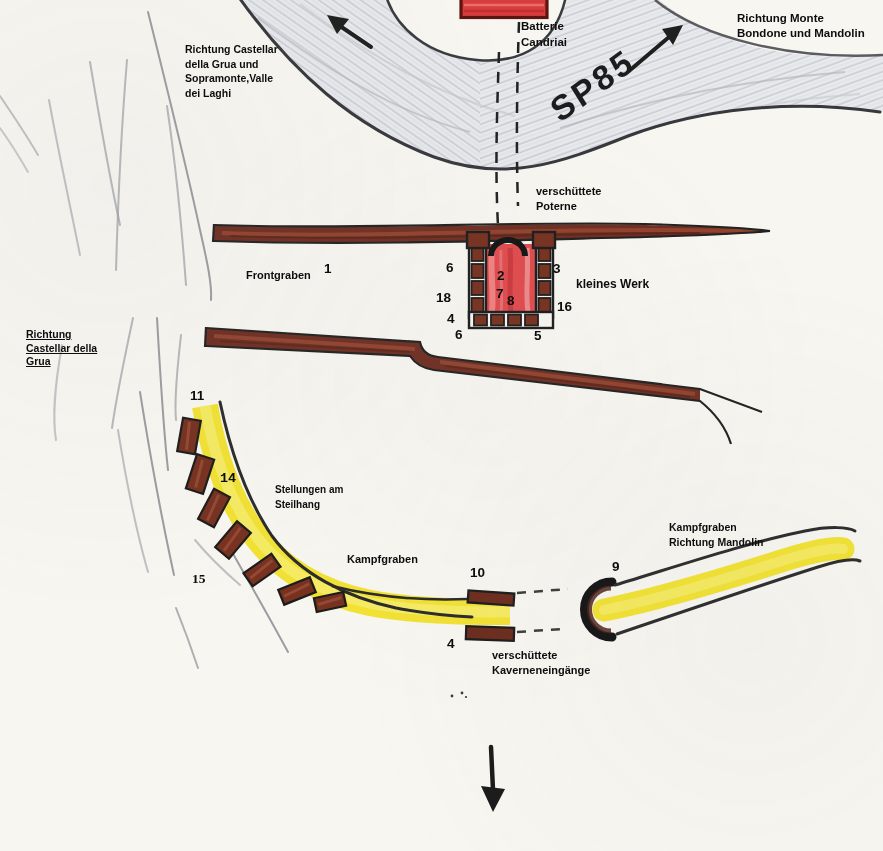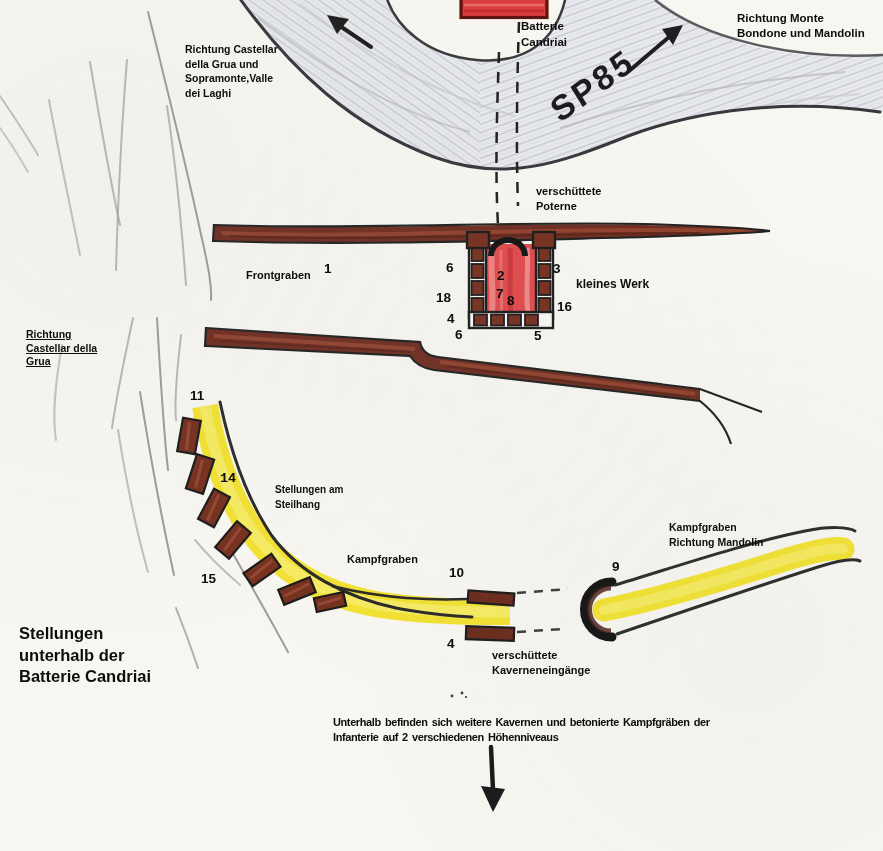--- a/index.html
+++ b/index.html
@@ -264,36 +264,31 @@
 <div class="lbl" id="lbl-west">Richtung
 Castellar della
 Grua</div>
 <div class="lbl" id="lbl-steilhang">Stellungen am
 Steilhang</div>
 <div class="lbl" id="lbl-kampfgraben">Kampfgraben</div>
 <div class="lbl" id="lbl-mandolin">Kampfgraben
 Richtung Mandolin</div>
 <div class="lbl" id="lbl-kaverne">verschüttete
 Kaverneneingänge</div>
-<div class="lbl" id="lbl-title">Stellungen
-unterhalb der
-Batterie Candriai</div>
-<div class="lbl" id="lbl-note">Unterhalb befinden sich weitere Kavernen und betonierte Kampfgräben der
-Infanterie auf 2 verschiedenen Höhenniveaus</div>
 
 <div class="marker" style="left: 324px; top: 261px;">1</div>
     <div class="marker" style="left: 497px; top: 268px;">2</div>
     <div class="marker" style="left: 553px; top: 261px;">3</div>
     <div class="marker" style="left: 447px; top: 311px;">4</div>
     <div class="marker" style="left: 534px; top: 328px;">5</div>
     <div class="marker" style="left: 446px; top: 260px;">6</div>
     <div class="marker" style="left: 496px; top: 286px;">7</div>
     <div class="marker" style="left: 507px; top: 293px;">8</div>
     <div class="marker" style="left: 612px; top: 559px;">9</div>
-    <div class="marker" style="left: 449px; top: 565px;">10</div>
+    <div class="marker" style="left: 470px; top: 565px;">10</div>
     <div class="marker" style="left: 447px; top: 636px;">4</div>
     <div class="marker" style="left: 190px; top: 388px;">11</div>
     <div class="marker" style="left: 220px; top: 471px; font-family: Liberation Mono, monospace;">14</div>
-    <div class="marker" style="left: 201px; top: 571px;">15</div>
+    <div class="marker" style="left: 192px; top: 571px; font-family: Liberation Serif, serif;">15</div>
     <div class="marker" style="left: 557px; top: 299px;">16</div>
     <div class="marker" style="left: 455px; top: 327px;">6</div>
     <div class="marker" style="left: 436px; top: 279px; margin-top: 11px;">18</div>
   </div>
 
 </body></html>

